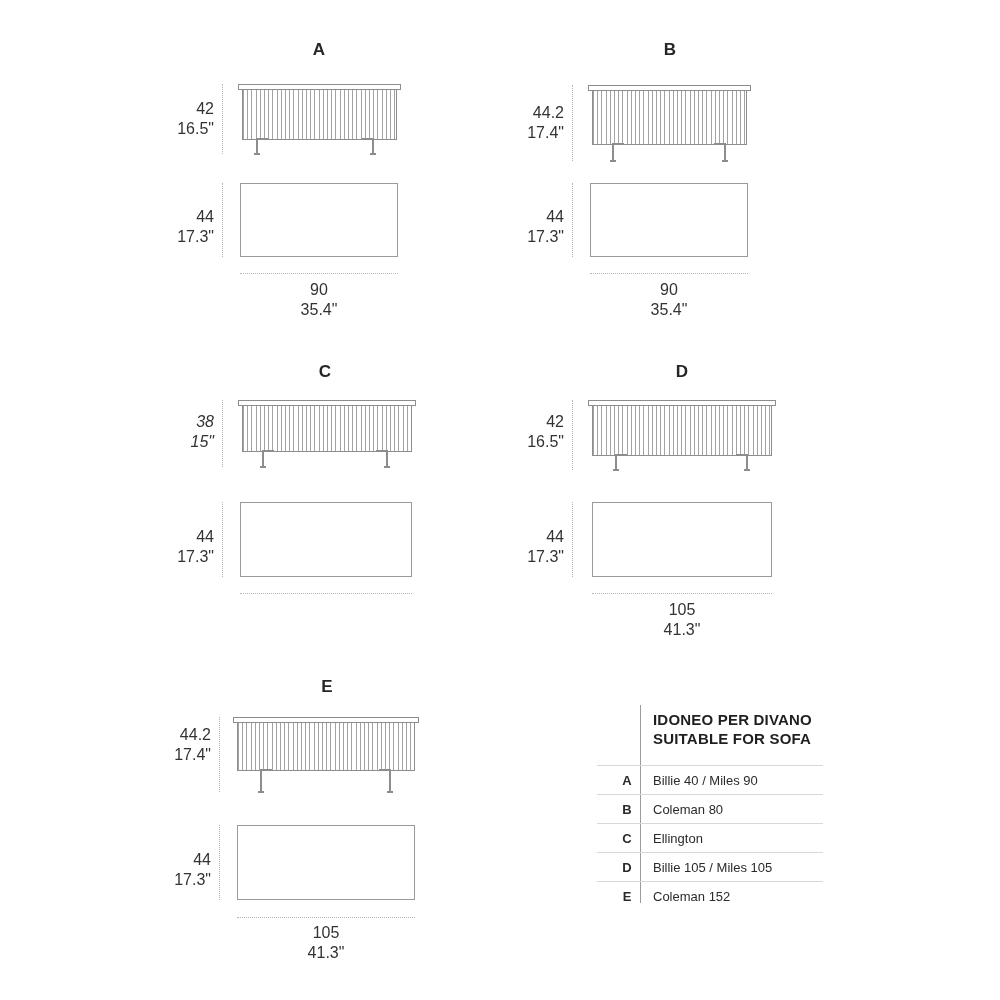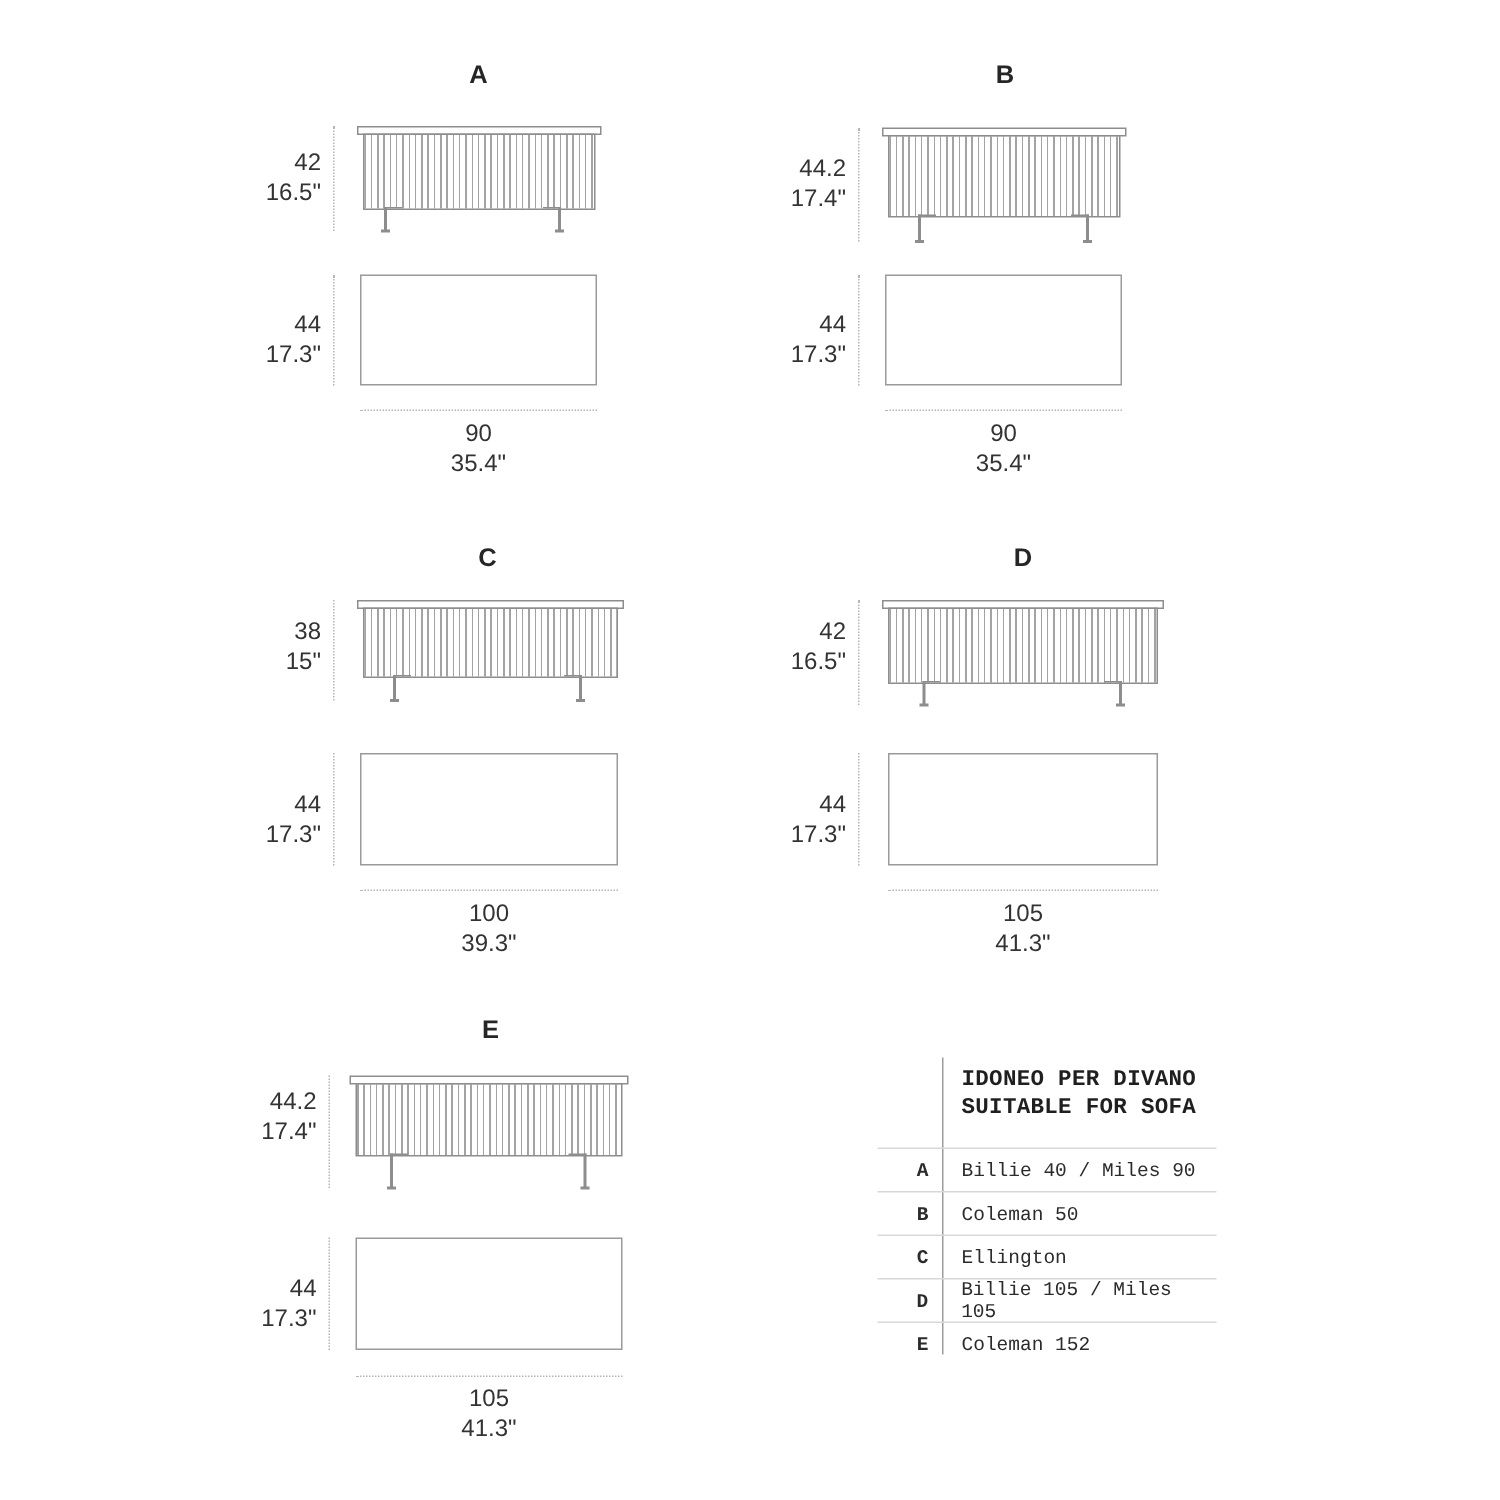--- a/index.html
+++ b/index.html
@@ -53,21 +53,21 @@
   .pB .leg.l{left:24px;} .pB .leg.r{left:126px;}
   .pB .pl-dim{top:177px;}
   .pB .pl-vline{left:72px;top:153px;height:74px;}
   .pB .pl-rect{left:90px;top:153px;width:158px;height:74px;}
   .pB .w-hline{left:90px;top:243px;width:158px;}
   .pB .w-dim{left:90px;top:250px;width:158px;}
 
   
   .pC{left:150px;top:350px;width:320px;height:300px;}
   .pC .ptitle{left:175px;top:12px;}
-  .pC .fr-dim{top:62px;}
+  .pC .fr-dim{top:62px;font-style:italic;}
   .pC .fr-vline{left:72px;top:50px;height:67px;}
   .pC .fr-draw{left:88px;top:50px;width:178px;height:67px;}
   .pC .slats{height:47px;}
   .pC .leg{top:50px;height:17px;}
   .pC .leg.l{left:24px;} .pC .leg.r{left:138px;}
   .pC .pl-dim{top:177px;}
   .pC .pl-vline{left:72px;top:152px;height:75px;}
   .pC .pl-rect{left:90px;top:152px;width:172px;height:75px;}
   .pC .w-hline{left:90px;top:243px;width:172px;}
   .pC .w-dim{left:90px;top:250px;width:172px;}
@@ -96,21 +96,21 @@
   .pE .slats{height:49px;}
   .pE .leg{top:52px;height:23px;}
   .pE .leg.l{left:27px;} .pE .leg.r{left:146px;}
   .pE .pl-dim{top:175px;}
   .pE .pl-vline{left:72px;top:150px;height:75px;}
   .pE .pl-rect{left:90px;top:150px;width:178px;height:75px;}
   .pE .w-hline{left:90px;top:242px;width:178px;}
   .pE .w-dim{left:90px;top:248px;width:178px;}
 
   
-  .tbl{position:absolute;left:585px;top:700px;width:226px;height:212px;font-family:Liberation Mono, monospace;}
+  .tbl{position:absolute;left:597px;top:700px;width:226px;height:212px;}
   .tbl .tvline{position:absolute;left:43px;top:5px;height:198px;border-left:1px solid #9c9c9c;}
   .tbl .thead{position:absolute;left:56px;top:10px;font-size:15px;font-weight:bold;color:#1f1f1f;line-height:19px;letter-spacing:0.2px;}
   .tbl .thead span{display:block;}
   .tbl .rows{position:absolute;left:0;top:65px;width:226px;}
   .trow{display:flex;align-items:center;height:28px;border-top:1px solid #d8d8d8;}
   .trow .k{width:43px;box-sizing:border-box;padding-left:17px;text-align:center;font-size:13px;font-weight:bold;color:#2b2b2b;}
   .trow .v{padding-left:13px;font-size:13px;color:#2b2b2b;}
 </style>
 </head>
 <body>
@@ -182,24 +182,20 @@
       <div class="leg l"></div>
       <div class="leg r"></div>
     </div>
     <div class="vdim pl-dim">
       <span>44</span>
       <span>17.3"</span>
     </div>
     <div class="vline pl-vline"></div>
     <div class="rect pl-rect"></div>
     <div class="hline w-hline"></div>
-    <div class="wdim w-dim">
-      <span>100</span>
-      <span>39.3"</span>
-    </div>
   </div>
 
   <div class="panel pD">
     <div class="ptitle">D</div>
     <div class="vdim fr-dim">
       <span>42</span>
       <span>16.5"</span>
     </div>
     <div class="vline fr-vline"></div>
     <div class="draw fr-draw">
@@ -253,21 +249,21 @@
       <span>IDONEO PER DIVANO</span>
       <span>SUITABLE FOR SOFA</span>
     </div>
     <div class="rows">
       <div class="trow">
         <div class="k">A</div>
         <div class="v">Billie 40 / Miles 90</div>
       </div>
       <div class="trow">
         <div class="k">B</div>
-        <div class="v">Coleman 50</div>
+        <div class="v">Coleman 80</div>
       </div>
       <div class="trow">
         <div class="k">C</div>
         <div class="v">Ellington</div>
       </div>
       <div class="trow">
         <div class="k">D</div>
         <div class="v">Billie 105 / Miles 105</div>
       </div>
       <div class="trow">

